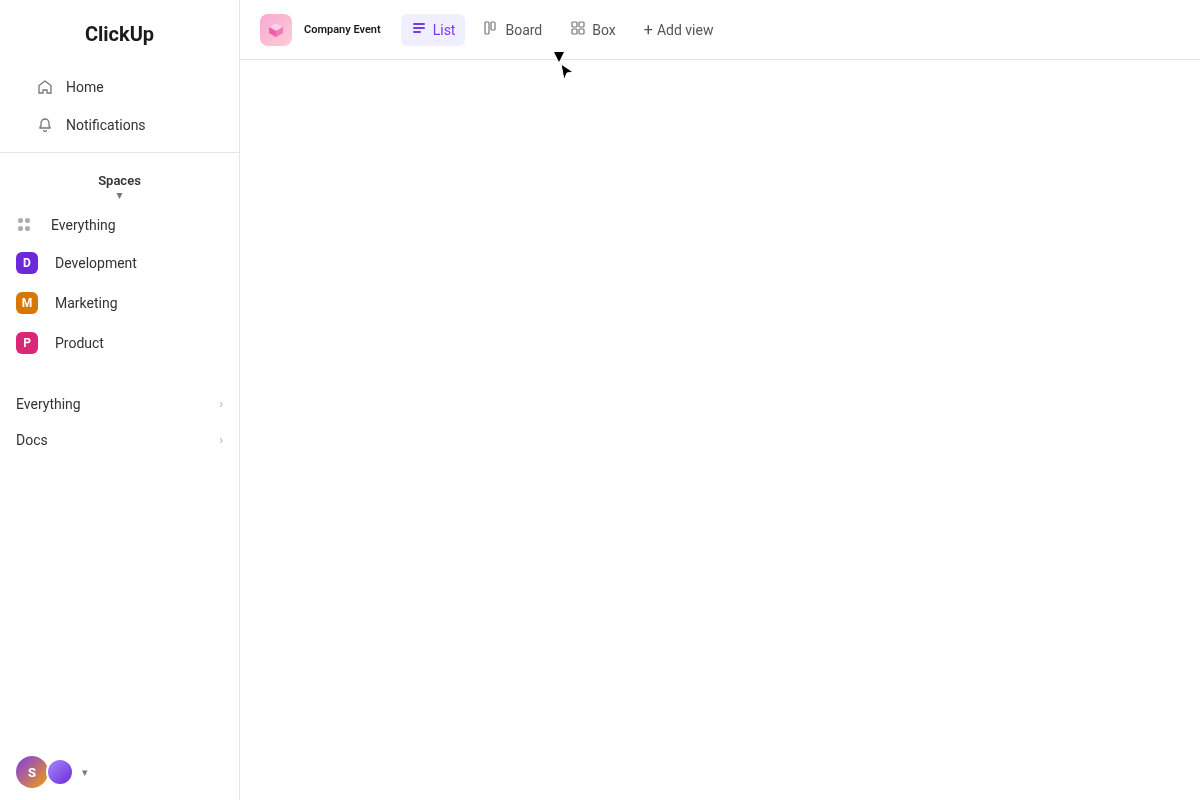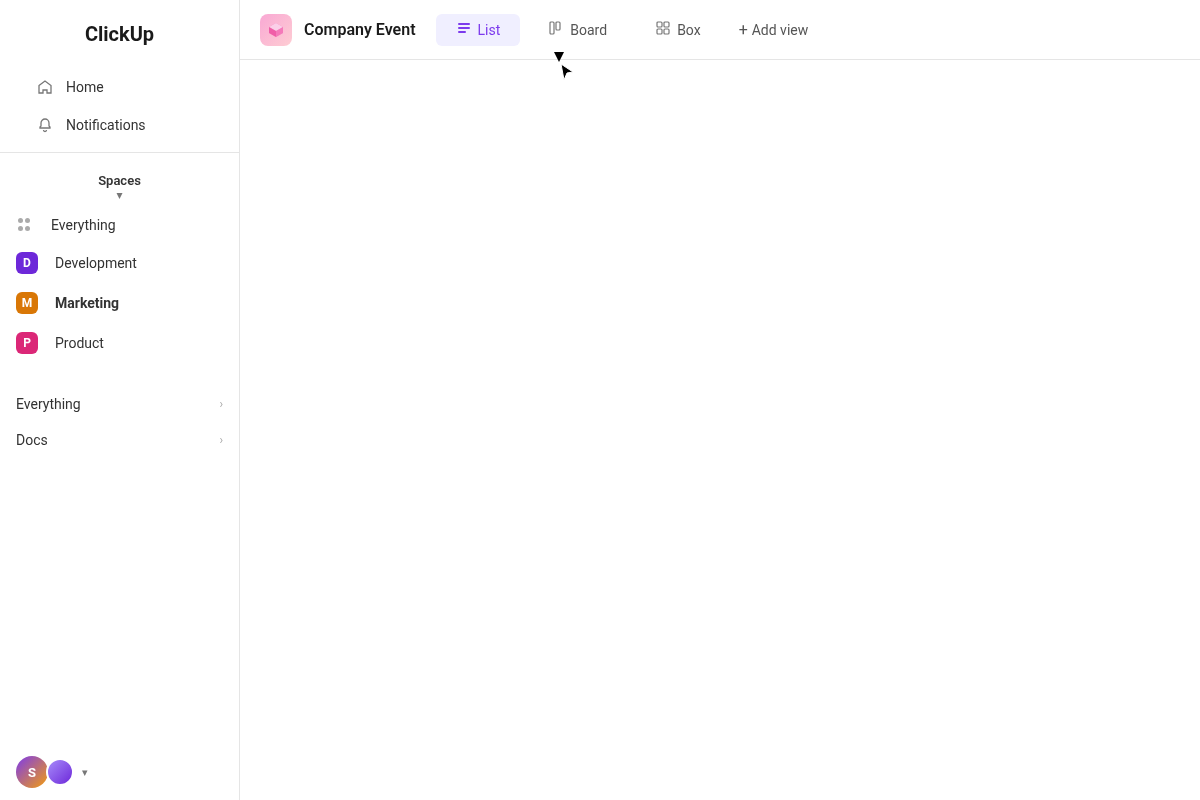--- a/index.html
+++ b/index.html
@@ -122,21 +122,21 @@
       border-radius: 6px;
       display: flex;
       align-items: center;
       justify-content: center;
       color: #fff;
       font-size: 12px;
       font-weight: 700;
     }
 
     .space-label-bold {
-      font-weight: 700;
+      font-weight: 400;
     }
 
     .bottom-nav {
       padding: 8px;
       margin-top: 8px;
     }
 
     .bottom-nav-item {
       display: flex;
       align-items: center;
@@ -212,31 +212,31 @@
       height: 32px;
       background: linear-gradient(135deg, #f9a8d4, #fecdd3);
       border-radius: 8px;
       display: flex;
       align-items: center;
       justify-content: center;
       margin-right: 4px;
     }
 
     .project-title {
-      font-size: 16px;
+      font-size: 11px;
       font-weight: 600;
       color: #1a1a1a;
       margin-right: 12px;
     }
 
     .view-tab {
       display: flex;
       align-items: center;
       gap: 6px;
-      padding: 6px 20px;
+      padding: 6px 10px;
       border-radius: 6px;
       font-size: 14px;
       color: #555;
       cursor: pointer;
     }
 
     .view-tab.active {
       background: #f0efff;
       color: #7c3aed;
     }

